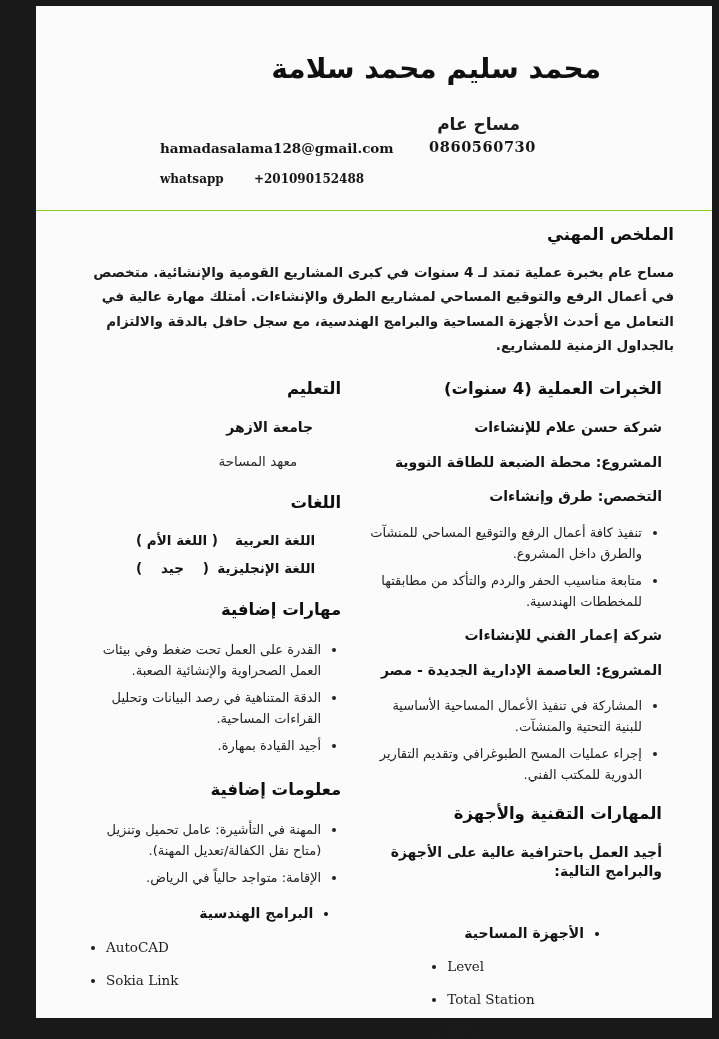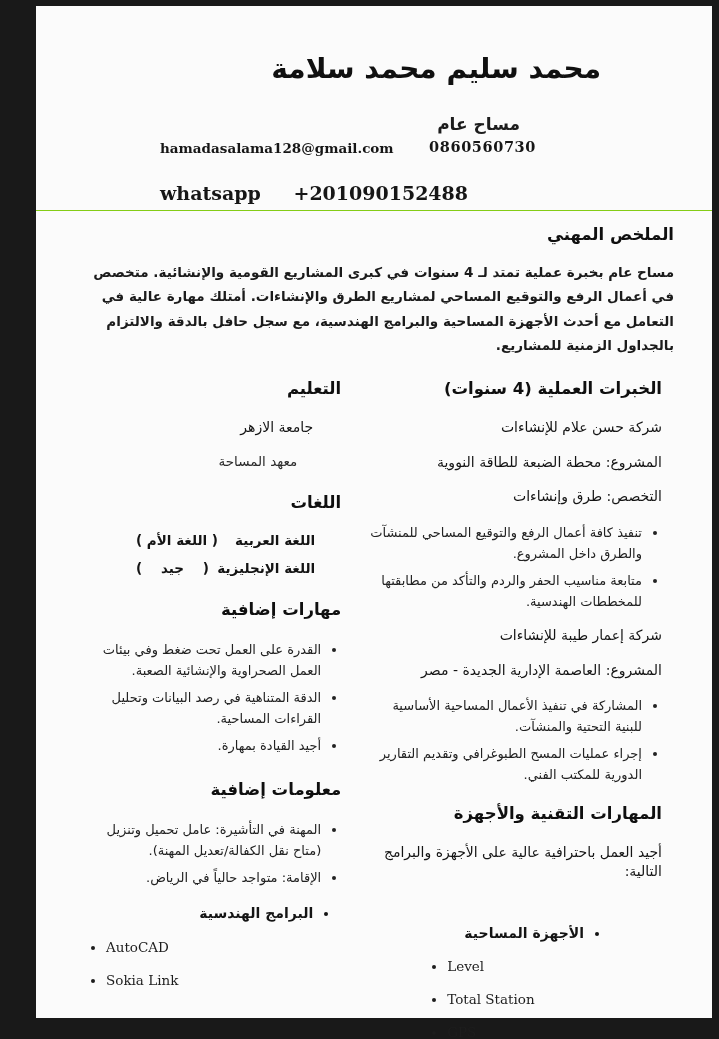--- a/index.html
+++ b/index.html
@@ -33,39 +33,39 @@
     position: absolute; top: 132px; right: 176px;
     font-family: "DejaVu Serif", serif; font-weight: bold;
     font-size: 14.5px; letter-spacing: 0.6px; direction: ltr;
   }
   .email {
     position: absolute; top: 134px; left: 124px;
     font-family: "DejaVu Serif", serif; font-weight: bold;
     font-size: 13.5px; direction: ltr;
   }
   .whatsapp {
-    position: absolute; top: 176px; left: 124px;
+    position: absolute; top: 166px; left: 124px;
     font-family: "DejaVu Serif", serif; font-weight: bold;
-    font-size: 19px; direction: ltr;
+    font-size: 12px; direction: ltr;
   }
   .whatsapp .wa-num { margin-left: 26px; }
   
   .summary { padding: 14px 38px 0 48px; }
   .section-h { font-size: 16.5px; font-weight: bold; color: #0f0f0f; margin: 0 0 16px; }
   .summary-text {
     font-size: 13.5px; font-weight: bold; color: #1b1b1b;
     line-height: 1.8; text-align: right;
   }
   
   .columns { display: flex; gap: 24px; padding: 22px 50px 0 42px; }
   .col-main { width: 53%; }
   .col-side { width: 47%; }
   .col .section-h { margin: 0 0 20px; }
   .col .section-h.spaced { margin-top: 24px; }
-  .job-line { font-size: 14px; font-weight: normal; color: #141414; line-height: 1.4; margin-bottom: 15px; }
+  .job-line { font-size: 14px; font-weight: bold; color: #141414; line-height: 1.4; margin-bottom: 15px; }
   .blist { list-style: disc; padding-right: 18px; margin: 6px 2px 14px 0; }
   .blist li { font-size: 13px; color: #222; line-height: 1.62; margin-bottom: 6px; }
   .blist li.bold-li { font-weight: bold; font-size: 14px; color: #141414; }
   .tech-h { margin-top: 18px !important; }
   .tech-intro { margin-bottom: 40px; }
   .head-list { margin-bottom: 2px; }
   .head-list.devices-h { margin-right: 60px; }
   .head-list.software-h { margin-right: 10px; }
   .en-list {
     list-style: disc; direction: ltr; text-align: left;
@@ -113,21 +113,21 @@
         <div class="job-line">شركة حسن علام للإنشاءات</div>
         <div class="job-line">المشروع: محطة الضبعة للطاقة النووية</div>
         <div class="job-line">التخصص: طرق وإنشاءات</div>
         <ul class="blist">
           <li>تنفيذ كافة أعمال الرفع والتوقيع المساحي للمنشآت والطرق داخل المشروع.</li>
           <li>متابعة مناسيب الحفر والردم والتأكد من مطابقتها للمخططات الهندسية.</li>
         </ul>
       </div>
 
       <div class="job">
-        <div class="job-line">شركة إعمار طيبة للإنشاءات</div>
+        <div class="job-line">شركة إعمار الفني للإنشاءات</div>
         <div class="job-line">المشروع: العاصمة الإدارية الجديدة - مصر</div>
         <ul class="blist">
           <li>المشاركة في تنفيذ الأعمال المساحية الأساسية للبنية التحتية والمنشآت.</li>
           <li>إجراء عمليات المسح الطبوغرافي وتقديم التقارير الدورية للمكتب الفني.</li>
         </ul>
       </div>
 
       <h2 class="section-h tech-h">المهارات التقنية والأجهزة</h2>
       <div class="job-line tech-intro">أجيد العمل باحترافية عالية على الأجهزة والبرامج التالية:</div>
 

